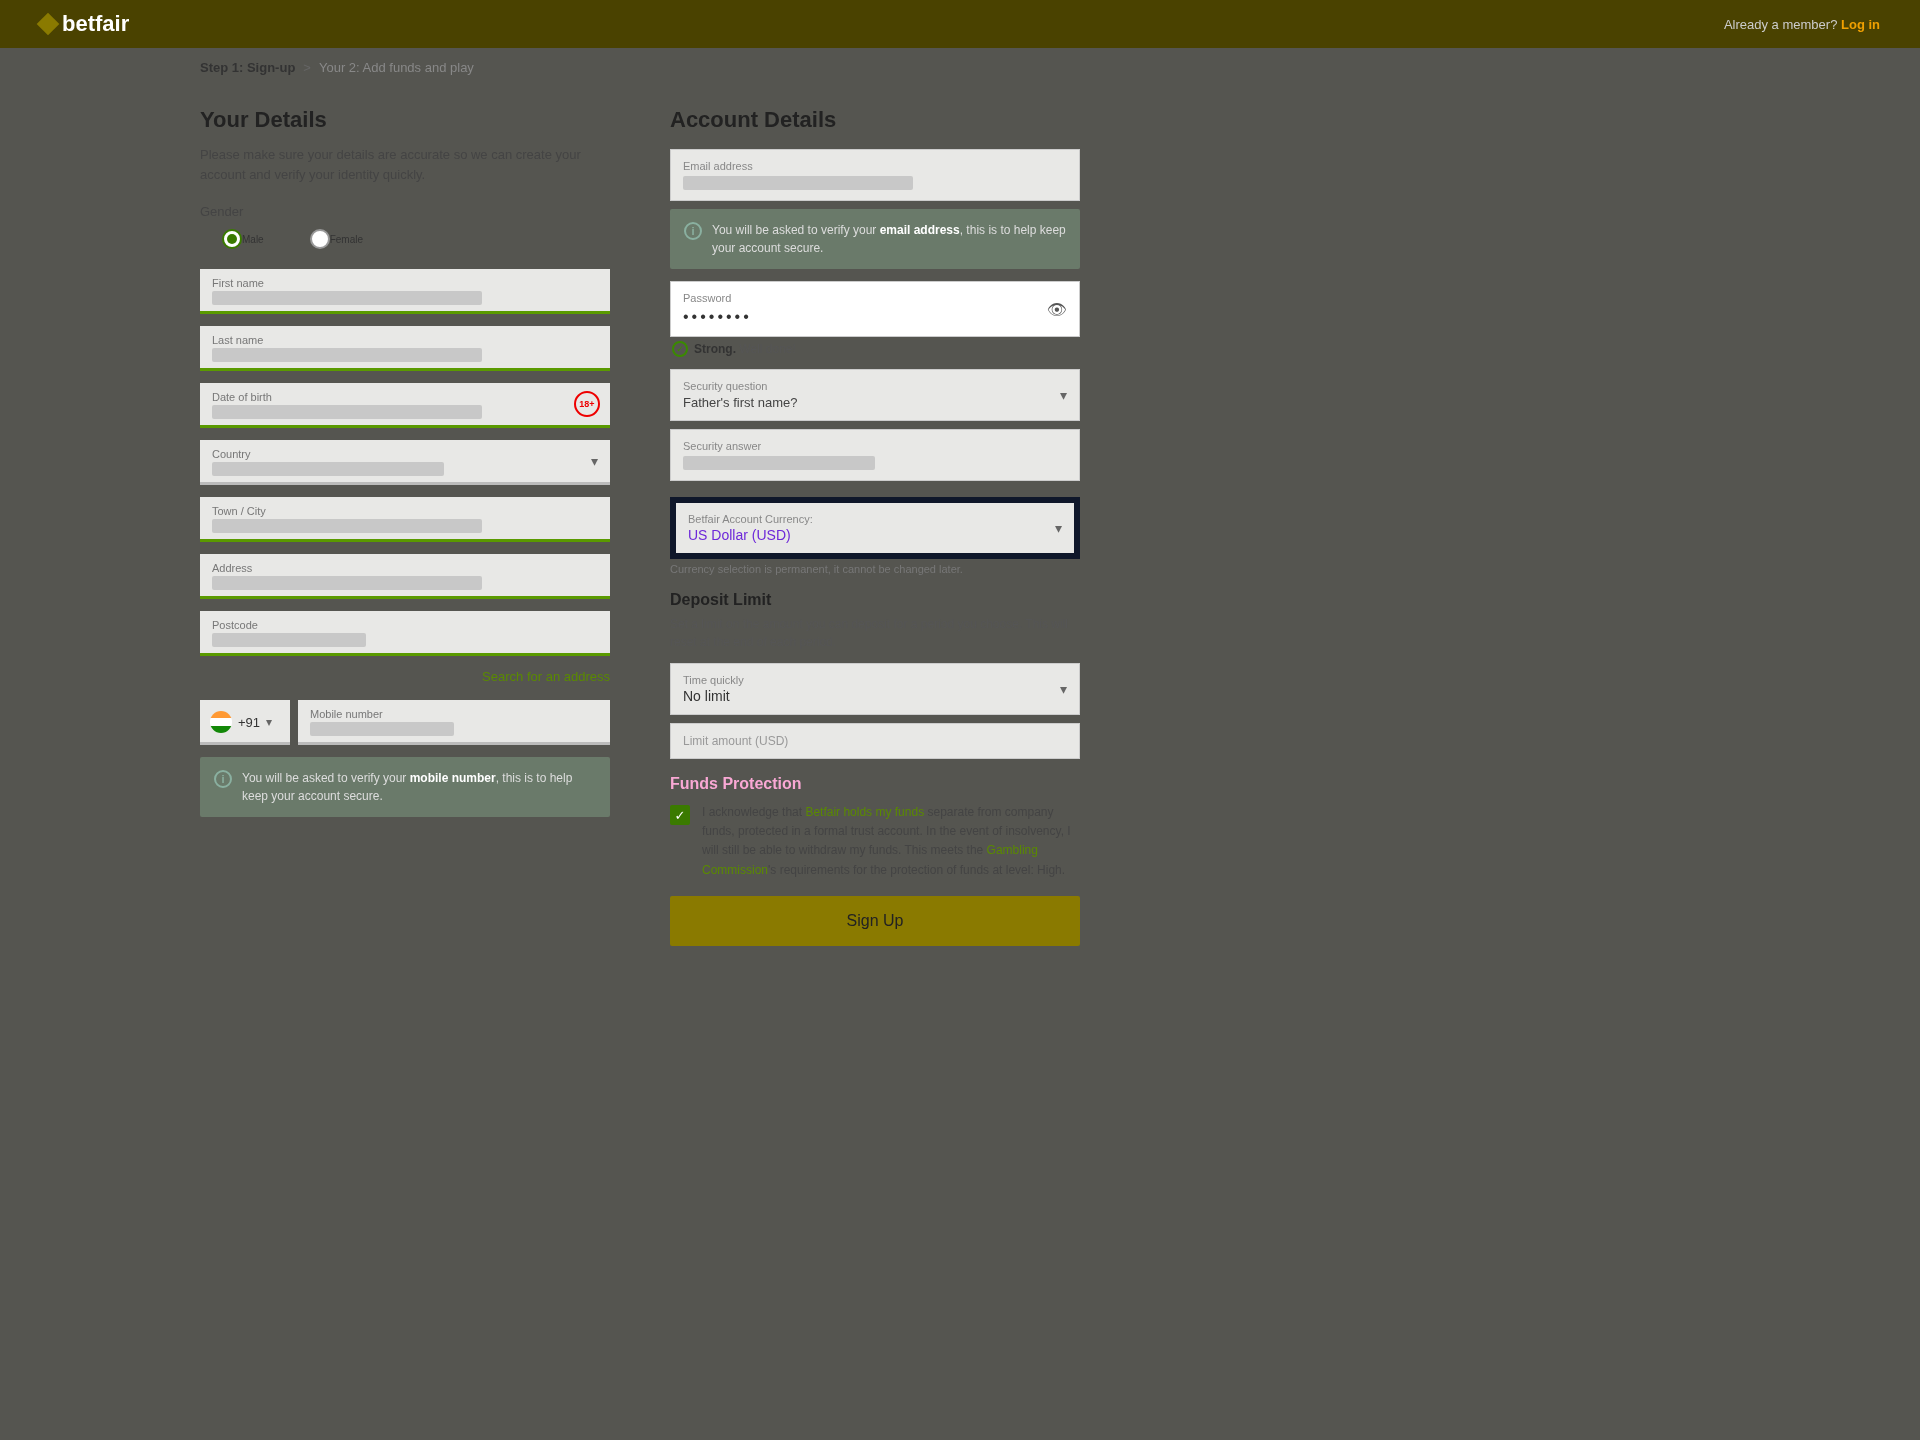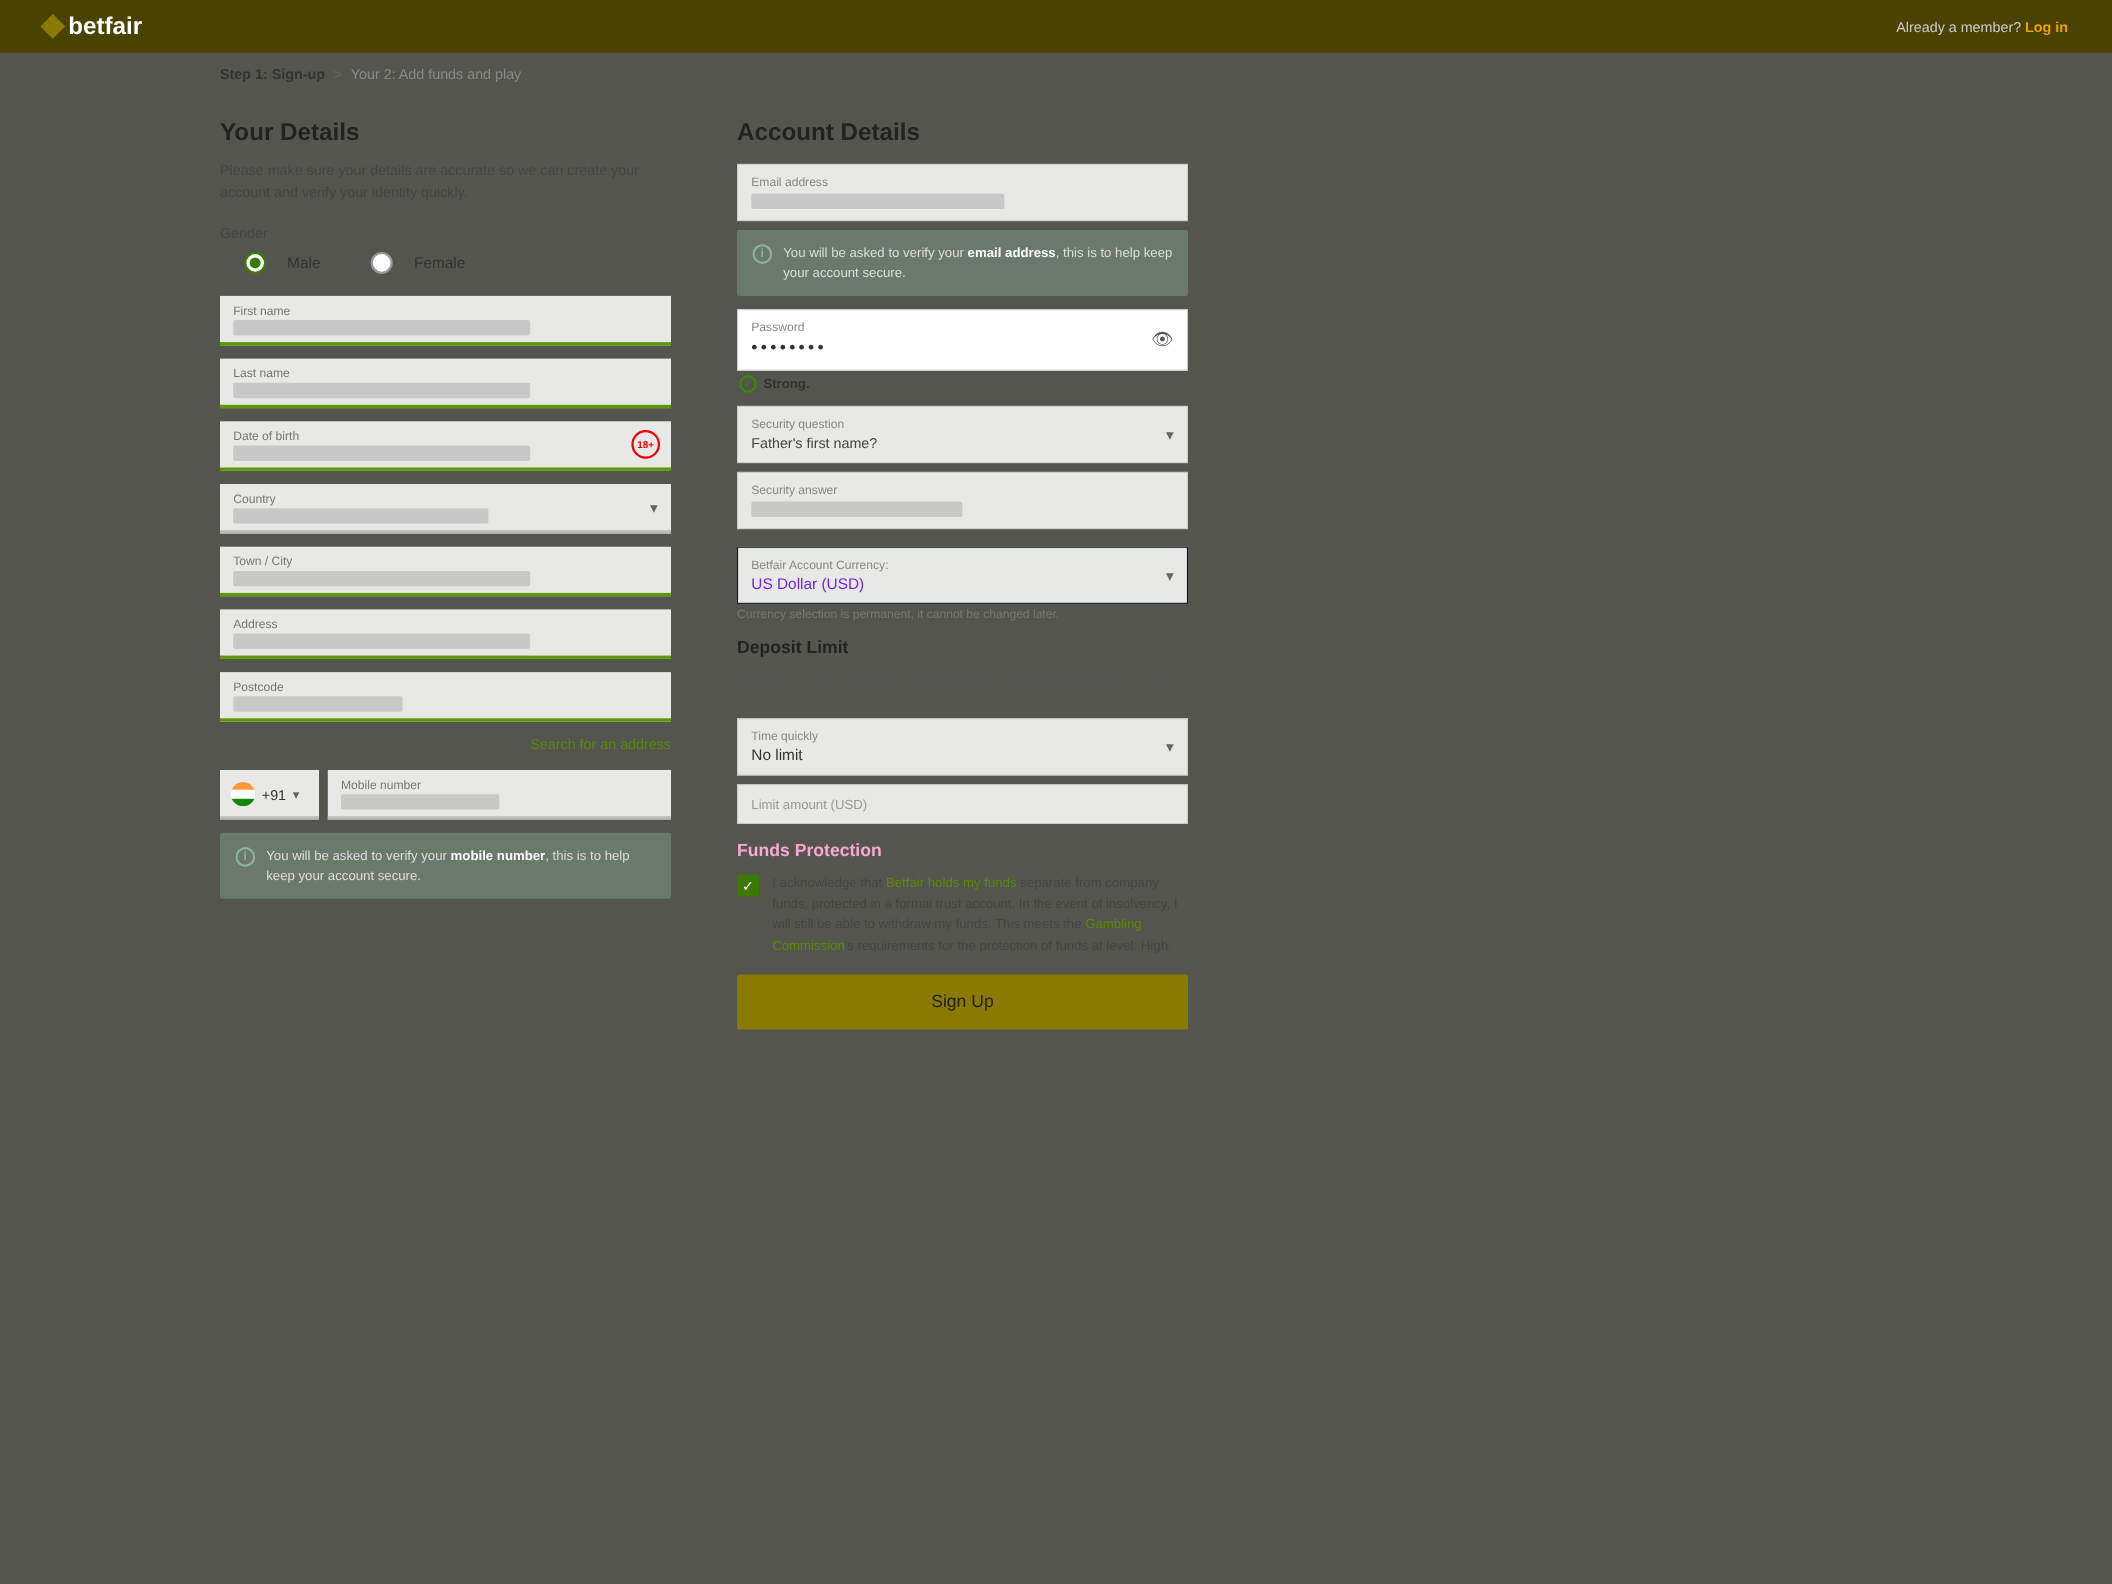--- a/index.html
+++ b/index.html
@@ -96,23 +96,23 @@
     }
     .gender-options {
       display: flex;
       gap: 24px;
       margin-bottom: 20px;
       align-items: center;
     }
     .gender-option {
       display: flex;
       align-items: center;
-      gap: 19px;
-      cursor: pointer;
-      font-size: 14px;
+      gap: 0;
+      cursor: pointer;
+      font-size: 10px;
       color: #333;
       padding-left: 22px;
     }
     .radio-outer {
       width: 20px;
       height: 20px;
       border-radius: 50%;
       border: 2px solid #999;
       display: flex;
       align-items: center;
@@ -376,21 +376,21 @@
       margin-bottom: 4px;
     }
     .security-answer-container .f-value {
       height: 14px;
       background: #c8c8c8;
       border-radius: 2px;
       width: 50%;
     }
     .currency-container {
       background: #e8e8e6;
-      border: 1px solid #0f172a;
+      border: 6px solid #0f172a;
       padding: 10px 12px;
       margin-bottom: 4px;
       position: relative;
       cursor: pointer;
     }
     .currency-container .f-label {
       font-size: 11px;
       color: #888;
       display: block;
       margin-bottom: 2px;

